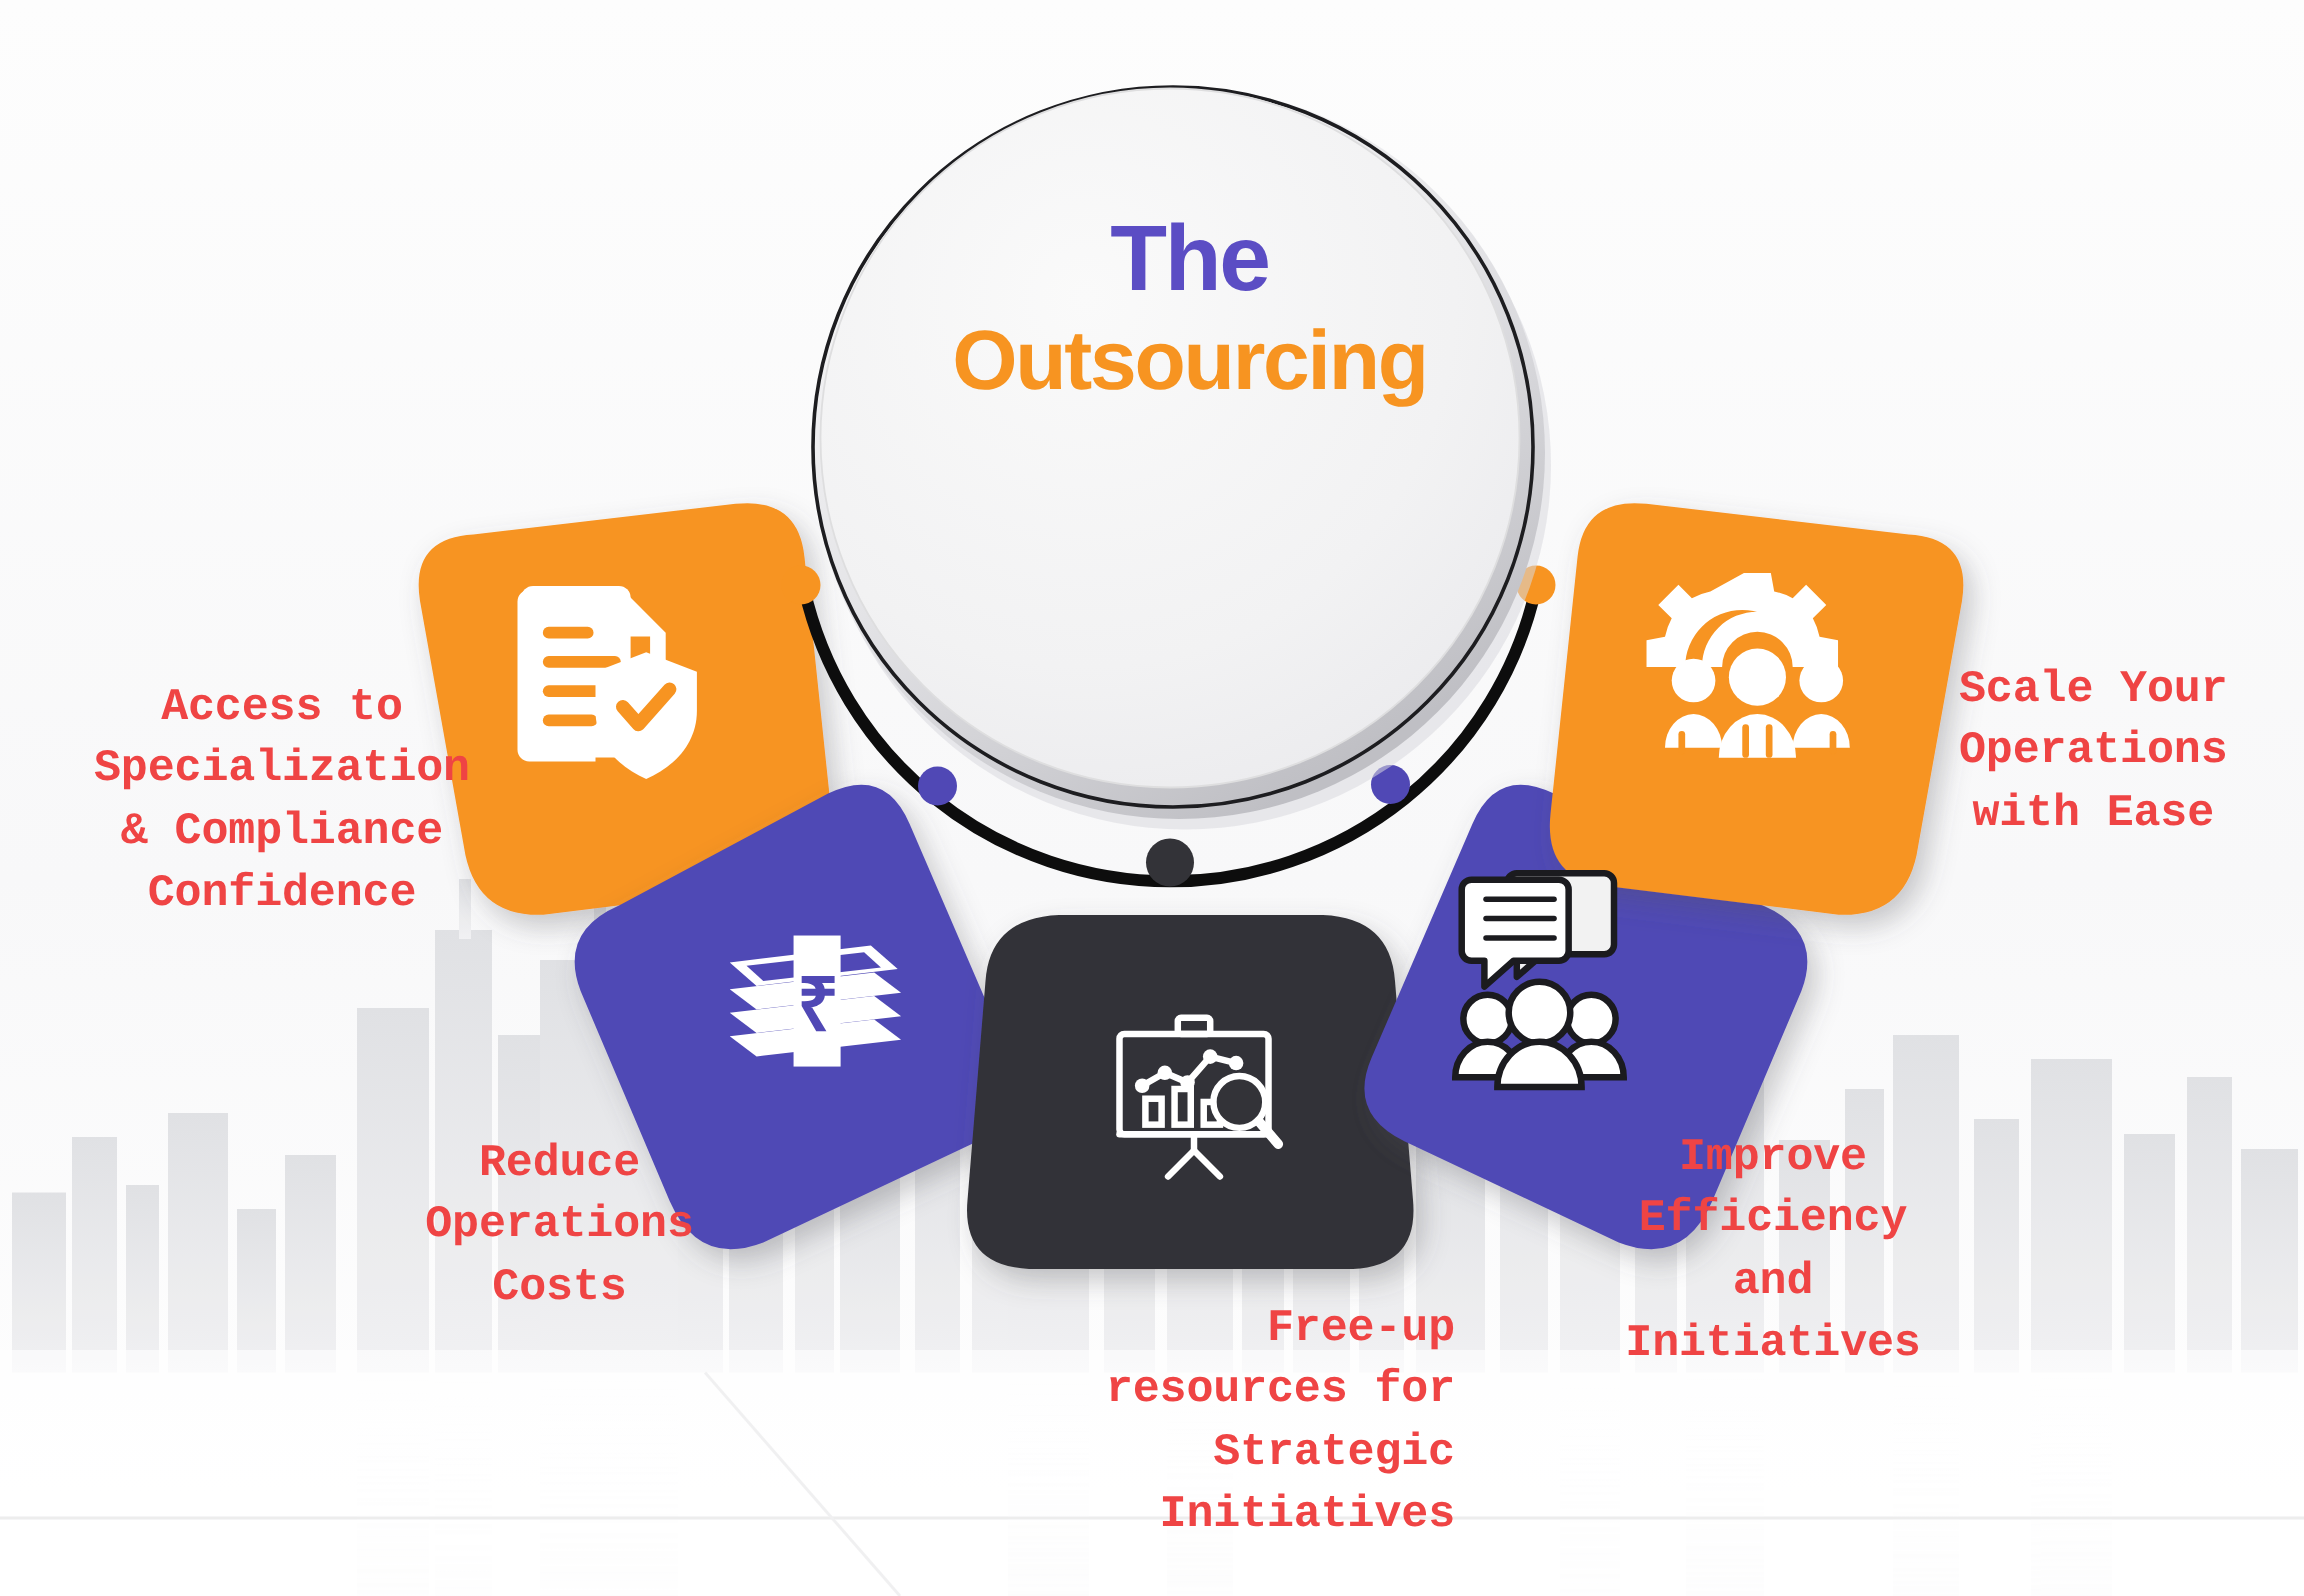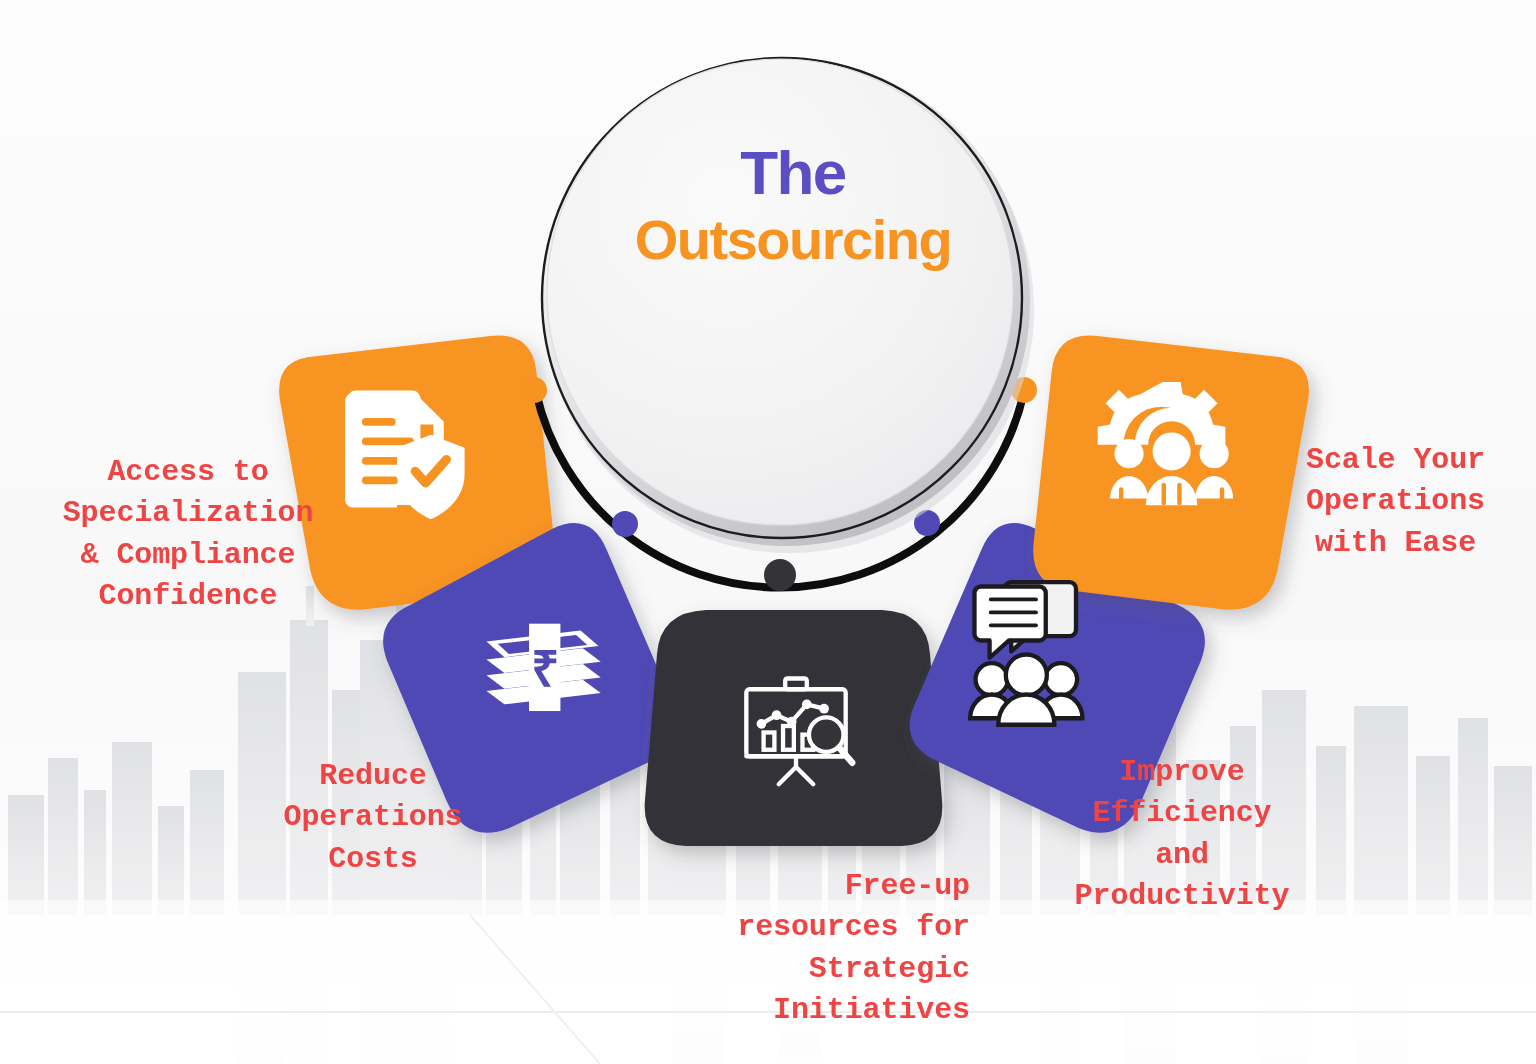--- a/index.html
+++ b/index.html
@@ -355,19 +355,19 @@
   <div class="label lbl-reduce">Reduce
 Operations
 Costs</div>
 
   <div class="label lbl-center">Free-up
 resources for
 Strategic Initiatives</div>
 
   <div class="label lbl-improve">Improve
 Efficiency and
-Productivity</div>
+Initiatives</div>
 
   <div class="label lbl-right">Scale Your
 Operations
 with Ease</div>
 
 </div>
 
 </body></html>

